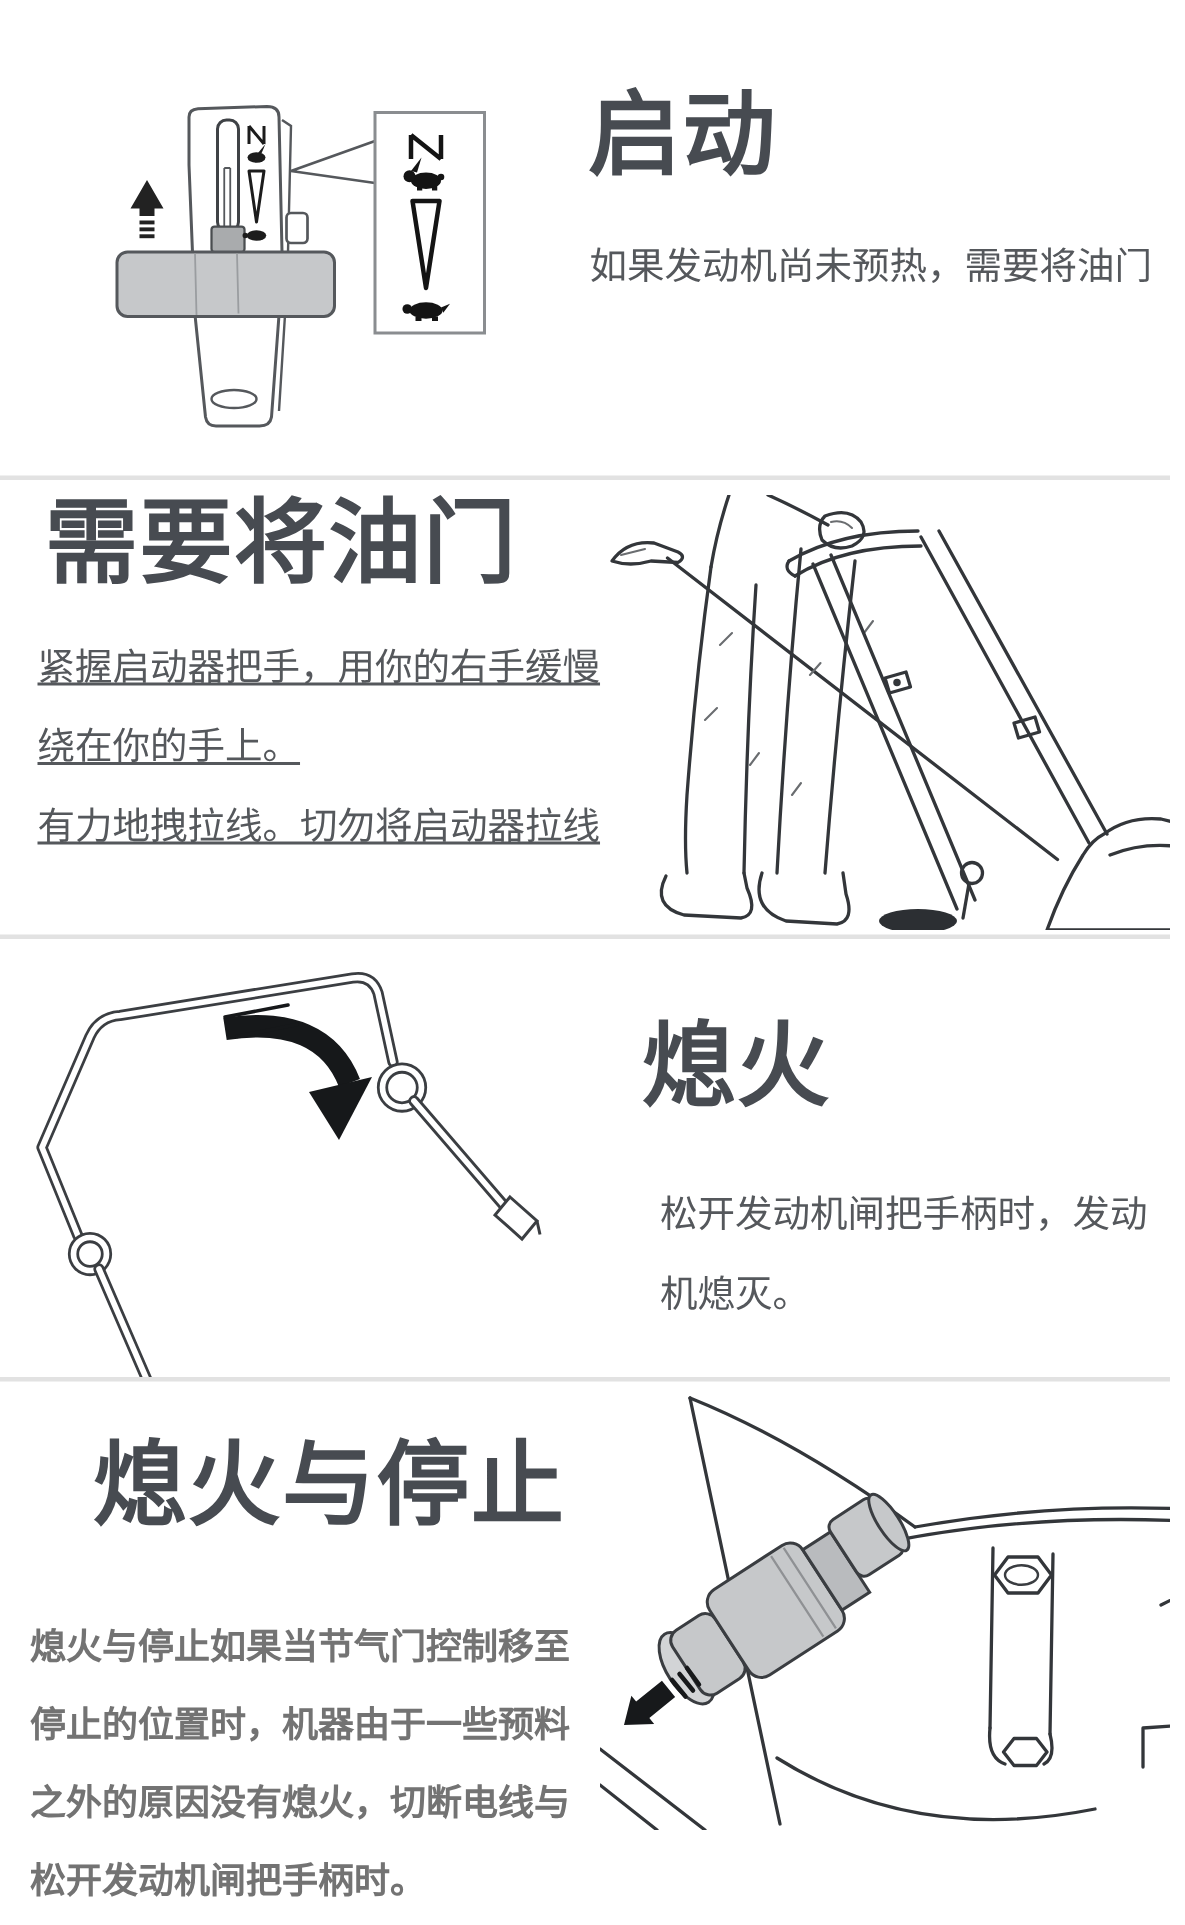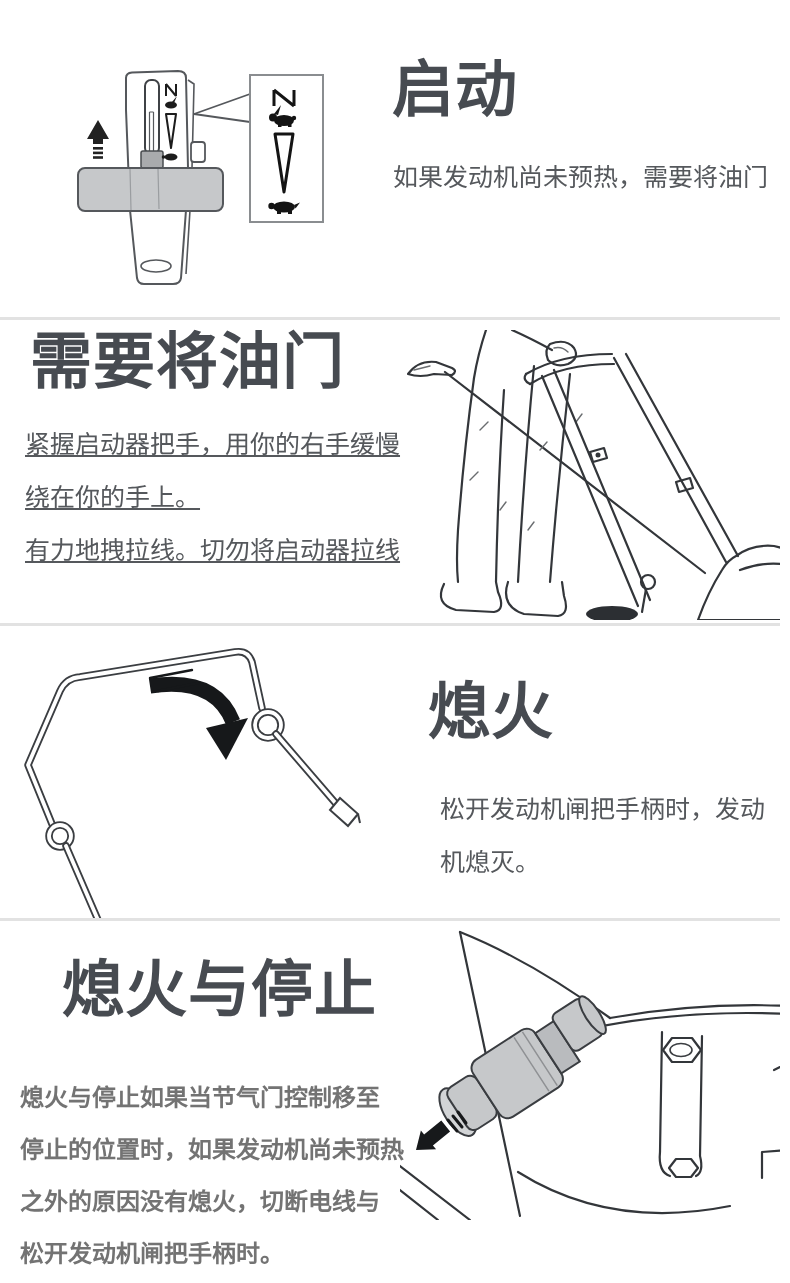--- a/index.html
+++ b/index.html
@@ -182,21 +182,21 @@
   <div class="sec-body s3-body">
     <div class="ln">松开发动机闸把手柄时，发动</div>
     <div class="ln">机熄灭。</div>
   </div>
 
   <div class="divider d3"></div>
 
   <div class="sec-title s4-title">熄火与停止</div>
   <div class="sec-body s4-body">
     <div class="ln">熄火与停止如果当节气门控制移至</div>
-    <div class="ln">停止的位置时，如果发动机尚未预热</div>
+    <div class="ln">停止的位置时，机器由于一些预料</div>
     <div class="ln">之外的原因没有熄火，切断电线与</div>
     <div class="ln">松开发动机闸把手柄时。</div>
   </div>
 
   <svg class="illus illus-4" viewBox="0 0 390 300">
 
     <g>
       <path class="line" d="M60,12 L120,296"></path>
       <path class="line" d="M60,12 Q130,40 210,98"></path>
       <path class="line" d="M150,118 Q260,88 390,94"></path>

